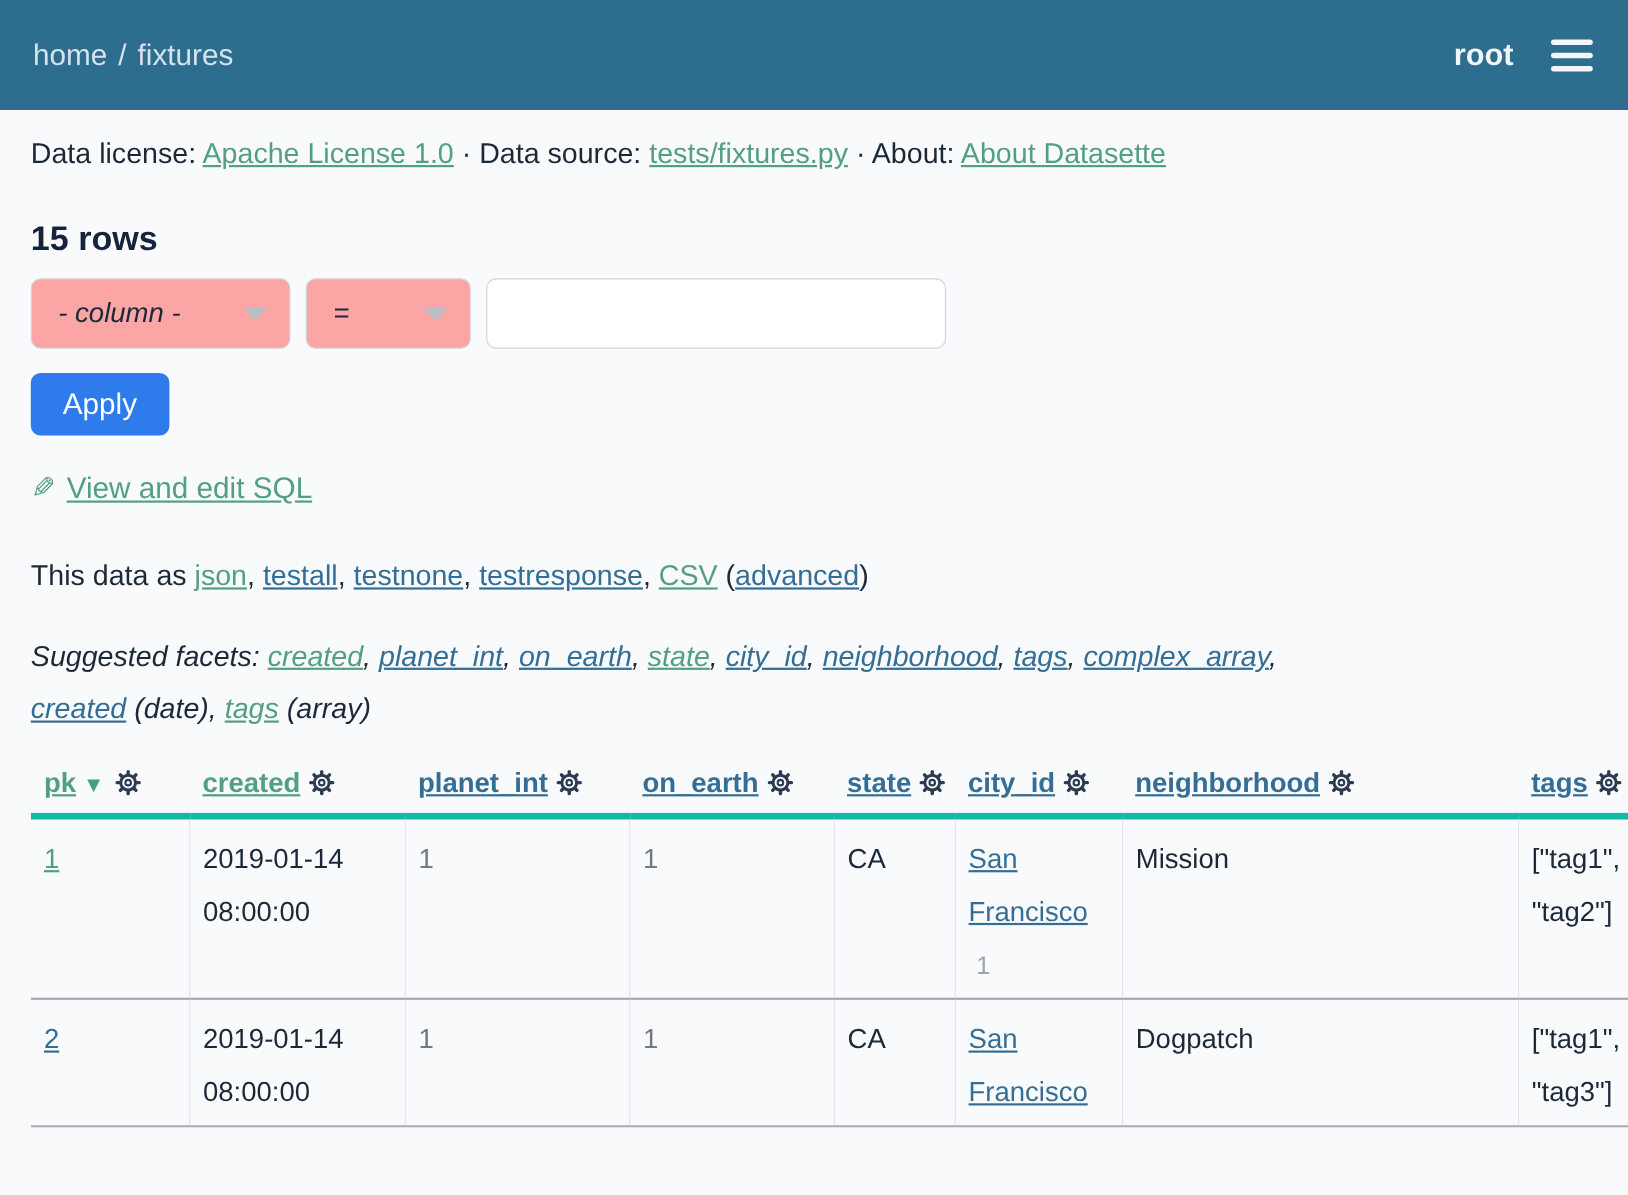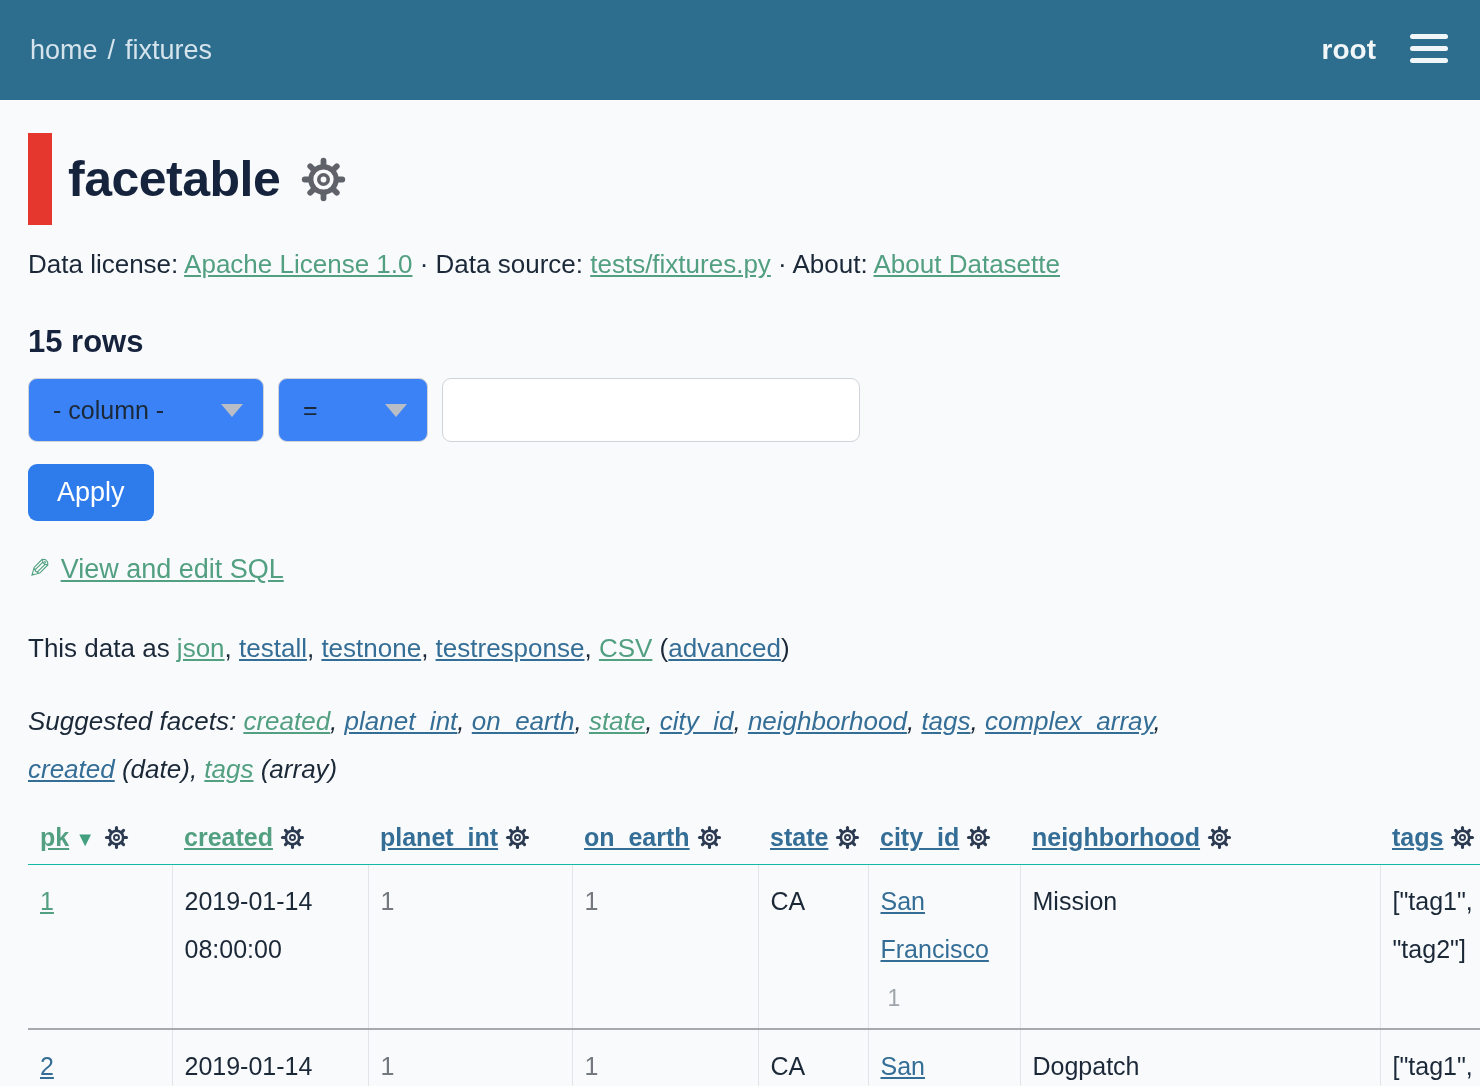--- a/index.html
+++ b/index.html
@@ -15,43 +15,43 @@
     height: 100px;
     background: #2d6e8e;
     display: flex;
     align-items: center;
     justify-content: space-between;
     padding: 0 32px 0 30px;
   }
   .crumbs { font-size: 27px; color: #d5e3ec; }
   .crumbs a { color: #d5e3ec; text-decoration: none; }
   .crumb-sep { margin: 0 10px; }
-  .nav-right { display: flex; align-items: flex-start; gap: 34px; }
+  .nav-right { display: flex; align-items: center; gap: 34px; }
   .nav-user { font-size: 28px; font-weight: bold; color: #f1f6f9; text-decoration: none; }
   .hamburger { display: flex; flex-direction: column; gap: 7px; cursor: pointer; }
   .hamburger span { display: block; width: 38px; height: 5px; border-radius: 3px; background: #f1f6f9; }
 
   
   .main { padding: 0 28px; }
 
   .title-row { display: flex; align-items: center; margin-top: 33px; }
   .accent-bar { width: 24px; height: 92px; background: #e5372e; margin-right: 16px; }
   h1 { font-size: 50px; font-weight: bold; color: #16233d; letter-spacing: -0.5px; }
   .title-gear { width: 47px; height: 47px; color: #5f6369; margin-left: 20px; cursor: pointer; }
 
   .meta-line { margin-top: 24px; font-size: 26px; }
 
   .row-count { margin-top: 44px; font-size: 31px; font-weight: bold; color: #16233d; }
 
   .filter-row { margin-top: 18px; display: flex; align-items: center; gap: 14px; }
   .select-box {
-    height: 64px; background: #3b82f6;
+    height: 64px; background: #fca5a5;
     border: 1px solid #d2d3d9; border-radius: 9px;
     display: flex; align-items: center; justify-content: space-between;
-    padding: 0 20px 0 24px; font-size: 25px; cursor: pointer;
+    padding: 0 20px 0 24px; font-size: 25px; cursor: pointer; font-style: italic;
   }
   .select-column { width: 236px; }
   .select-op { width: 150px; }
   .select-arrow {
     width: 0; height: 0;
     border-left: 11px solid transparent;
     border-right: 11px solid transparent;
     border-top: 13px solid #b9bdc6;
   }
   .filter-input {
@@ -81,21 +81,21 @@
   
   .table-wrap { margin-top: 22px; width: 1452px; overflow: hidden; }
   table { border-collapse: collapse; table-layout: fixed; width: 1512px; }
   col.c-pk { width: 144px; } col.c-created { width: 196px; }
   col.c-planet { width: 204px; } col.c-earth { width: 186px; }
   col.c-state { width: 110px; } col.c-city { width: 152px; }
   col.c-nbhd { width: 360px; } col.c-tags { width: 160px; }
   th {
     text-align: left; font-size: 25px; font-weight: bold;
     padding: 8px 12px 12px 12px;
-    border-bottom: 1px solid #14b8a6;
+    border-bottom: 6px solid #14b8a6;
     white-space: nowrap;
   }
   th a { text-decoration: none; }
   .sort-icon { color: #42a07e; font-size: 20px; margin: 0 2px 0 6px; }
   .cog { width: 25px; height: 25px; color: #2c3a52; vertical-align: -4px; margin-left: 7px; cursor: pointer; }
   td {
     vertical-align: top; font-size: 25px; line-height: 48px;
     padding: 12px 12px 6px 12px; height: 114px;
     border-bottom: 2px solid #a7a9ad;
     border-right: 1px solid #e3e4e9;
@@ -134,27 +134,20 @@
     <a href="#" class="nav-user">root</a>
     <div class="hamburger">
       <span></span>
         <span></span>
         <span></span>
     </div>
   </div>
 </header>
 
 <main class="main">
-  <div class="title-row">
-    <div class="accent-bar"></div>
-    <h1>facetable</h1>
-    <svg class="title-gear">
-        <use href="#gear-sym"></use>
-      </svg>
-  </div>
 
   <p class="meta-line"><span class="seg-plain">Data license: </span><a href="#" class="link-green">Apache License 1.0</a><span class="seg-plain"> · </span><span class="seg-plain">Data source: </span><a href="#" class="link-green">tests/fixtures.py</a><span class="seg-plain"> · </span><span class="seg-plain">About: </span><a href="#" class="link-green">About Datasette</a></p>
 
   <h2 class="row-count">15 rows</h2>
 
   <div class="filter-row">
     <div class="select-box select-column">
       <span>- column -</span>
       <span class="select-arrow"></span>
     </div>

